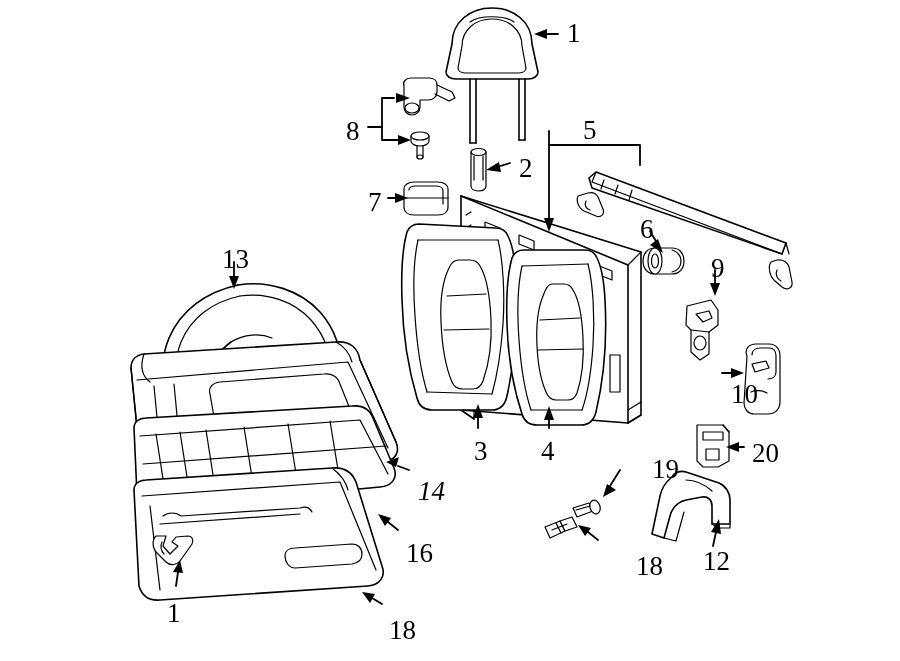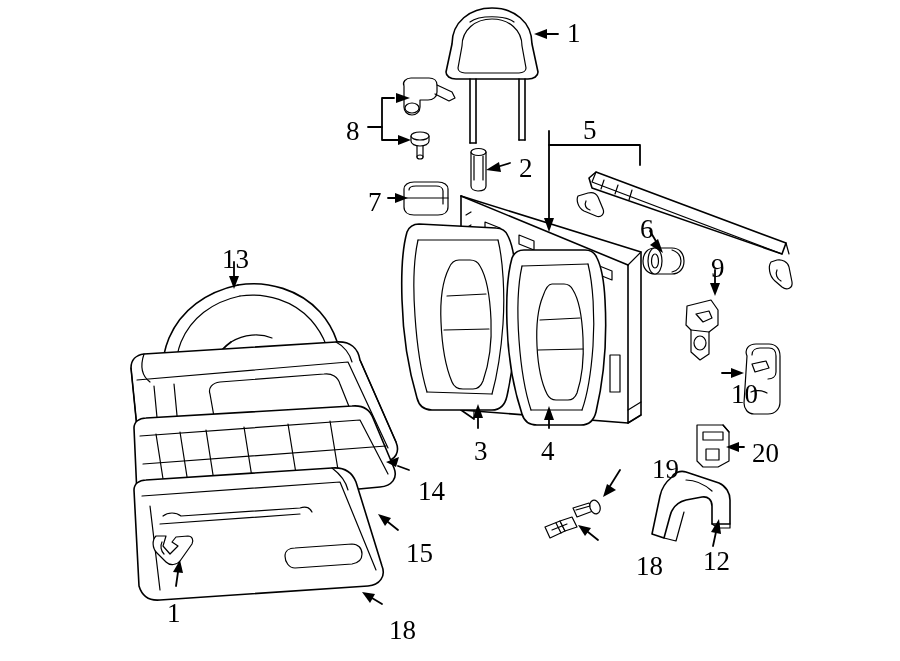--- a/index.html
+++ b/index.html
@@ -301,20 +301,20 @@
   <div class="callout-label" style="left:541px; top:438px;">4</div>
   <div class="callout-label" style="left:583px; top:117px;">5</div>
   <div class="callout-label" style="left:640px; top:216px;">6</div>
   <div class="callout-label" style="left:368px; top:189px;">7</div>
   <div class="callout-label" style="left:346px; top:118px;">8</div>
   <div class="callout-label" style="left:711px; top:255px;">9</div>
   <div class="callout-label" style="left:731px; top:381px;">10</div>
   <div class="callout-label" style="left:752px; top:440px;">20</div>
   <div class="callout-label" style="left:703px; top:548px;">12</div>
   <div class="callout-label" style="left:222px; top:246px;">13</div>
-  <div class="callout-label" style="left:418px; top:478px;">14</div>
-  <div class="callout-label" style="left:406px; top:540px;">15</div>
+  <div class="callout-label" style="left:418px; top:478px;font-style:italic;">14</div>
+  <div class="callout-label" style="left:406px; top:540px;">16</div>
   <div class="callout-label" style="left:389px; top:617px;">18</div>
   <div class="callout-label" style="left:167px; top:600px;">1</div>
   <div class="callout-label" style="left:604px; top:553px;margin-left:32px;">18</div>
   <div class="callout-label" style="left:618px; top:456px;margin-left:34px;">19</div>
 
 </div>
 
 </body></html>

